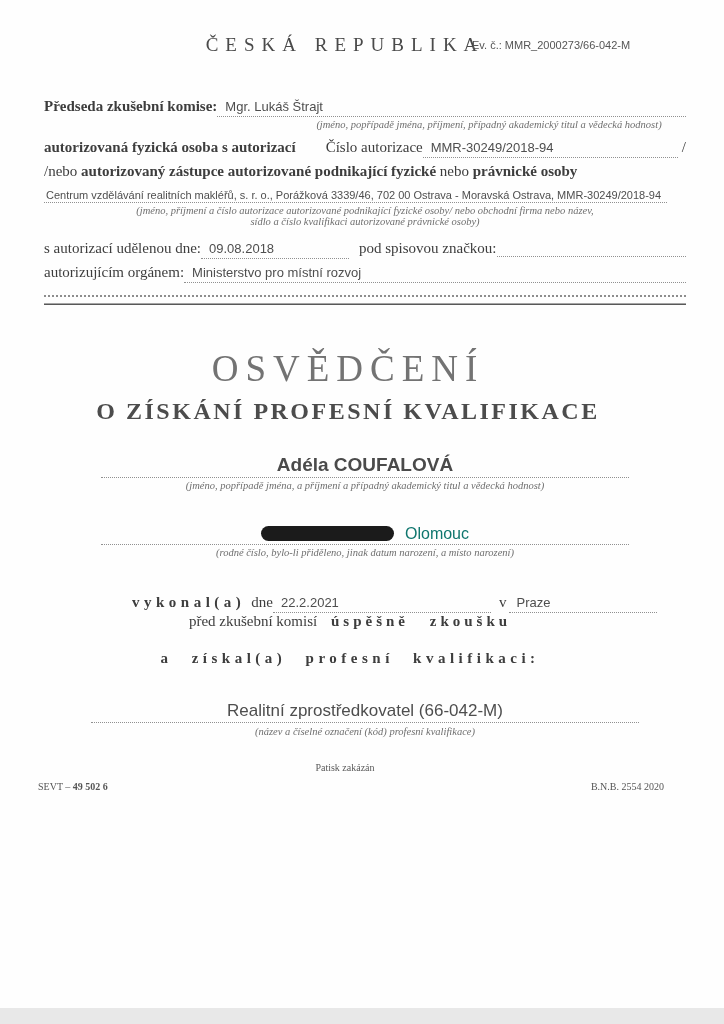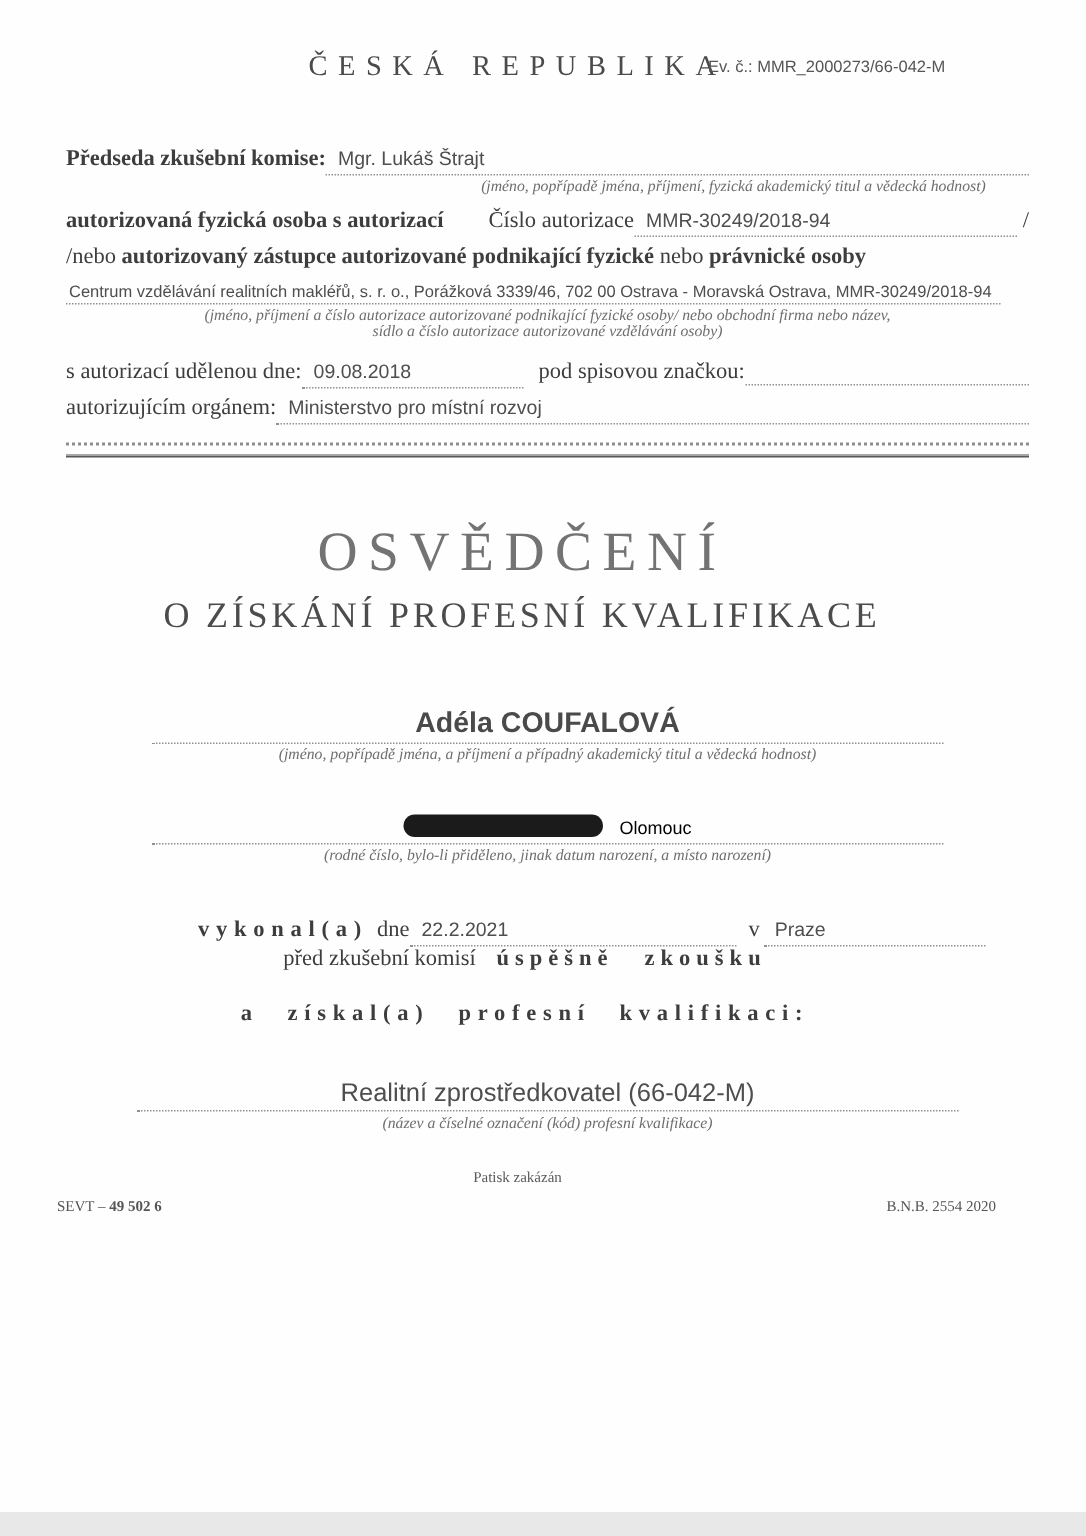--- a/index.html
+++ b/index.html
@@ -66,39 +66,39 @@
   .rule-dotted { border-bottom: 2px dotted #8d8d8d; margin-top: 12px; }
   .rule-solid  { height: 2px; background: #585858; border-top: 1px solid #a5a5a5; margin-top: 6px; }
 
   
   .title-main {
     margin-top: 42px; text-align: center; padding-right: 34px;
     font-size: 37px; letter-spacing: 7px; color: #737373; font-weight: normal;
   }
   .title-sub {
     margin-top: 8px; text-align: center; padding-right: 34px;
-    font-size: 24px; letter-spacing: 2.5px; color: #4c4c4c; font-weight: normal;
+    font-size: 24px; letter-spacing: 2.5px; color: #4c4c4c; font-weight: bold;
   }
 
   
   .cfield {
     margin: 0 auto; text-align: center;
     border-bottom: 1.5px dotted #909090; padding-bottom: 1px;
   }
-  .name-field { margin-top: 47px; width: 528px; }
+  .name-field { margin-top: 29px; width: 528px; }
   .name-val { font-family: "Liberation Sans", sans-serif; font-size: 19px; font-weight: bold; color: #4a4a4a; }
   .name-cap { width: 560px; margin: 2px auto 0; text-align: center; }
 
   .birth-field { margin-top: 34px; width: 528px; }
   .redacted {
     display: inline-block; width: 133px; height: 15px;
     background: #1b1b1b; border-radius: 8px; vertical-align: -2px;
     margin-right: 7px;
   }
-  .birth-val { font-family: "Liberation Sans", sans-serif; font-size: 12px; color: #000000; }
+  .birth-val { font-family: "Liberation Sans", sans-serif; font-size: 16px; color: #0f766e; }
   .birth-cap { width: 560px; margin: 2px auto 0; text-align: center; }
 
   
   .exam { margin-top: 36px; margin-left: 88px; margin-right: 64px; }
   .spread { letter-spacing: 4.5px; font-weight: bold; }
   .exam .dne { margin-left: 6px; }
   .exam .f-date { width: 218px; }
   .exam .f-place { width: 148px; }
   .exam .v { margin-left: 8px; margin-right: 2px; }
 
@@ -129,40 +129,40 @@
 
   <div class="hdr">
     <span class="country">ČESKÁ REPUBLIKA</span>
     <span class="ev sans">Ev. č.: MMR_2000273/66-042-M</span>
   </div>
 
   <div class="row chairman">
     <span class="bold">Předseda zkušební komise:</span>
     <span class="field"><span class="value">Mgr. Lukáš Štrajt</span></span>
   </div>
-  <div class="caption chairman-cap">(jméno, popřípadě jména, příjmení, fyzická akademický titul a vědecká hodnost)</div>
+  <div class="caption chairman-cap">(jméno, popřípadě jména, příjmení, případný akademický titul a vědecká hodnost)</div>
 
   <div class="row auth1">
     <span class="bold">autorizovaná fyzická osoba s autorizací</span>
     <span class="gap"></span>
     <span>Číslo autorizace</span>
     <span class="field"><span class="value">MMR-30249/2018-94</span></span>
     <span class="slash">/</span>
   </div>
   <div class="auth2">
     <span>/nebo</span>
     <span class="bold">autorizovaný zástupce autorizované podnikající fyzické</span>
     <span>nebo</span>
     <span class="bold">právnické osoby</span>
   </div>
   <div class="entity-row">
     <span class="entity">Centrum vzdělávání realitních makléřů, s. r. o., Porážková 3339/46, 702 00 Ostrava - Moravská Ostrava, MMR-30249/2018-94</span>
   </div>
   <div class="caption cap-center">(jméno, příjmení a číslo autorizace autorizované podnikající fyzické osoby/ nebo obchodní firma nebo název,</div>
-  <div class="caption cap-center" style="margin-top:0;">sídlo a číslo autorizace autorizované vzdělávání osoby)</div>
+  <div class="caption cap-center" style="margin-top:0;">sídlo a číslo kvalifikaci autorizované právnické osoby)</div>
 
   <div class="row granted">
     <span>s autorizací udělenou dne:</span>
     <span class="field fixed" style="width:148px;"><span class="value">09.08.2018</span></span>
     <span class="lbl2">pod spisovou značkou:</span>
     <span class="field"></span>
   </div>
   <div class="row authority">
     <span>autorizujícím orgánem:</span>
     <span class="field"><span class="value">Ministerstvo pro místní rozvoj</span></span>

